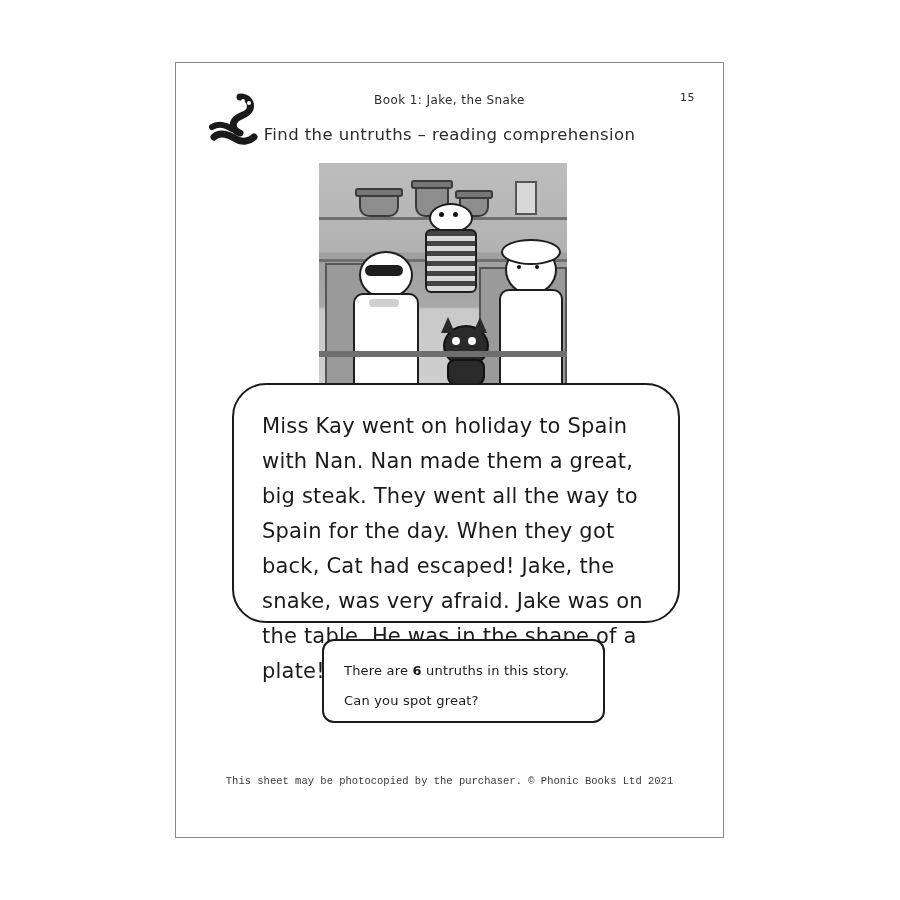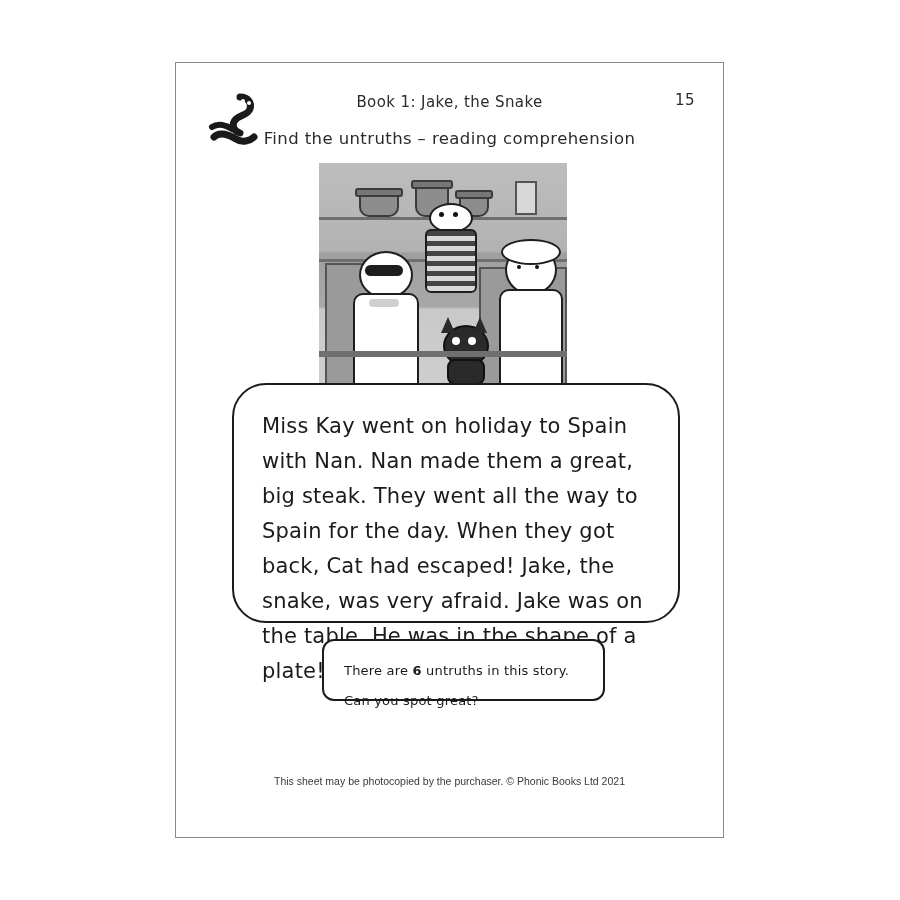--- a/index.html
+++ b/index.html
@@ -29,36 +29,36 @@
     background: #ffffff;
     border: 1px solid #8a8a8a;
     box-sizing: border-box;
   }
 
   
   .page-number {
     position: absolute;
     right: 28px;
     top: 28px;
-    font-size: 15px;
+    font-size: 11px;
     color: #2b2b2b;
     font-family: "DejaVu Sans", sans-serif;
     letter-spacing: 0.5px;
   }
 
   .title-block {
     position: absolute;
     left: 0;
     right: 0;
     top: 30px;
     text-align: center;
   }
 
   .book-title {
-    font-size: 15px;
+    font-size: 12px;
     color: #2b2b2b;
     letter-spacing: 0.4px;
     margin: 0 0 18px 0;
     font-family: "DejaVu Sans", sans-serif;
   }
 
   .subtitle {
     font-size: 16.5px;
     color: #2b2b2b;
     letter-spacing: 0.4px;
@@ -157,21 +157,21 @@
     letter-spacing: 0.2px;
     white-space: pre-line;
   }
 
   
   .question-box {
     position: absolute;
     left: 146px;
     top: 576px;
     width: 283px;
-    height: 62px;
+    height: 84px;
     border: 2px solid #1b1b1b;
     border-radius: 12px;
     background: #ffffff;
     box-sizing: border-box;
     padding: 15px 20px;
   }
   .q-line {
     font-size: 13px;
     color: #1b1b1b;
     line-height: 30px;
@@ -194,21 +194,21 @@
   }
 
   .copyright {
     position: absolute;
     left: 40px;
     right: 40px;
     top: 712px;
     text-align: center;
     font-size: 10.5px;
     color: #3a3a3a;
-    font-family: Liberation Sans, sans-serif;
+    font-family: Liberation Mono, monospace;
   }
 </style>
 </head>
 <body>
 
 <div id="page">
 
   <div class="sheet">
 
     <div class="logo">

